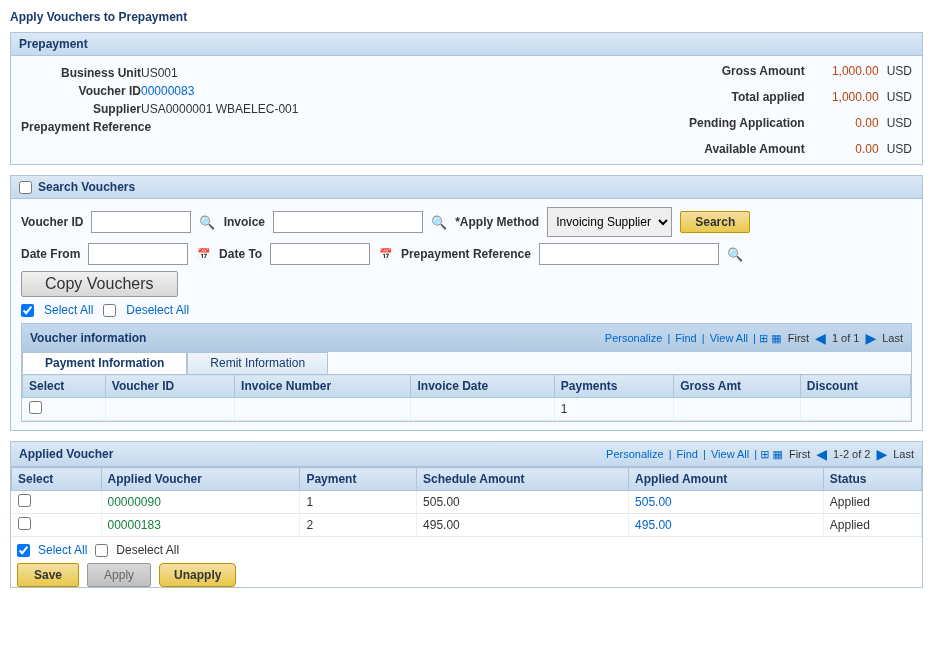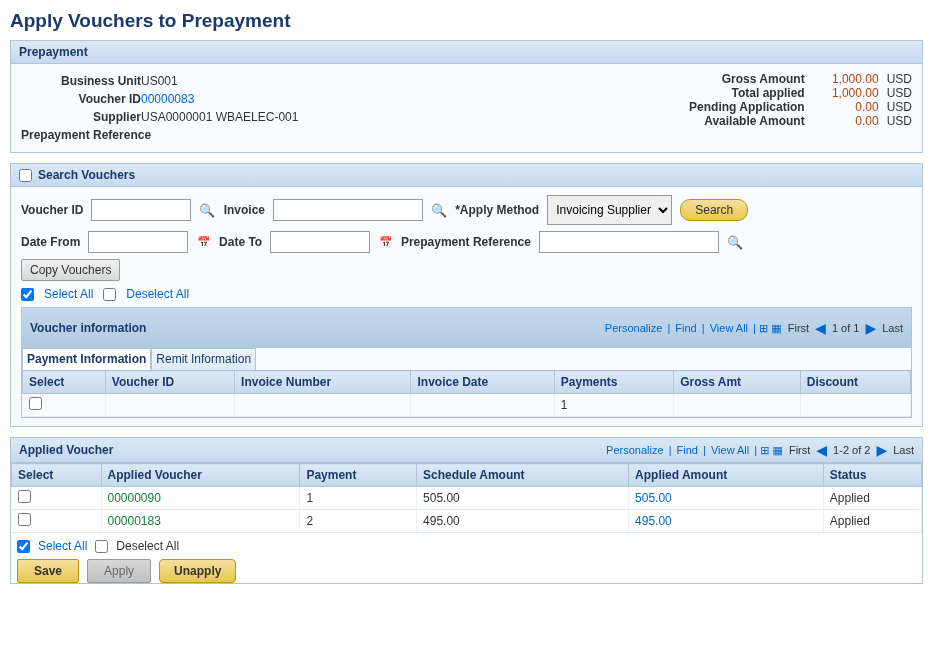--- a/index.html
+++ b/index.html
@@ -1,51 +1,51 @@
 <!DOCTYPE html>
 <html><head>
   <meta charset="utf-8">
   <style>
     * { box-sizing: border-box; margin: 0; padding: 0; }
     body { font-family: Arial, sans-serif; font-size: 12px; color: #333; background: #fff; padding: 10px; }
-    h1 { font-size: 19px; font-weight: bold; color: #1a3a6b; margin-bottom: 8px; }
+    h1 { font-size: 12px; font-weight: bold; color: #1a3a6b; margin-bottom: 8px; }
     .section { border: 1px solid #b0c4d8; margin-bottom: 10px; }
     .section-header { background: linear-gradient(to bottom, #dce9f5, #c5d9ee); padding: 4px 8px; font-weight: bold; font-size: 12px; color: #1a3a6b; border-bottom: 1px solid #b0c4d8; display: flex; align-items: center; gap: 6px; }
     .section-header input[type="checkbox"] { margin: 0; }
     .section-body { padding: 8px 10px; background: #f8fbff; }
     .prepayment-grid { display: grid; grid-template-columns: 1fr 1fr; gap: 4px 20px; }
     .field-row { display: flex; align-items: baseline; padding: 2px 0; }
     .field-label { font-weight: bold; white-space: nowrap; min-width: 120px; text-align: right; }
     .field-label-right { font-weight: bold; white-space: nowrap; min-width: 160px; text-align: right; }
     .field-value { color: #333; }
     .field-value-link { color: #0066cc; text-decoration: none; }
     .field-value-amount { color: #b8430a; min-width: 70px; text-align: right; }
     .field-value-usd { color: #333; margin-left: 4px; }
-    .right-section { display: flex; flex-direction: column; gap: 0; }
+    .right-section { display: flex; flex-direction: column; gap: 12px; }
     .amount-row { display: flex; align-items: center; gap: 4px; justify-content: flex-end; }
     
     .search-row { display: flex; align-items: center; gap: 8px; flex-wrap: wrap; margin-bottom: 6px; }
     .search-row label { font-weight: bold; white-space: nowrap; }
     input[type="text"] { border: 1px solid #999; padding: 2px 4px; font-size: 12px; height: 22px; }
     .search-input-sm { width: 100px; }
     .search-input-md { width: 150px; }
     .search-input-lg { width: 180px; }
     .icon-btn { background: none; border: none; cursor: pointer; padding: 0; color: #0066cc; font-size: 13px; }
     select { border: 1px solid #999; padding: 2px 4px; font-size: 12px; height: 30px; }
-    .btn-search { background: linear-gradient(to bottom, #f5dfa0, #e8c84a); border: 1px solid #b8960a; padding: 3px 14px; font-size: 12px; cursor: pointer; font-weight: normal; color: #333; border-radius: 10px; }
-    .btn-copy { background: linear-gradient(to bottom, #f0f0f0, #d8d8d8); border: 1px solid #999; padding: 3px 8px; font-size: 12px; cursor: pointer; color: #333; border-radius: 2px; margin-bottom: 6px; }
+    .btn-search { background: linear-gradient(to bottom, #f5dfa0, #e8c84a); border: 1px solid #b8960a; padding: 3px 14px; font-size: 12px; cursor: pointer; font-weight: bold; color: #333; border-radius: 2px; }
+    .btn-copy { background: linear-gradient(to bottom, #f0f0f0, #d8d8d8); border: 1px solid #999; padding: 3px 23px; font-size: 16px; cursor: pointer; color: #333; border-radius: 2px; margin-bottom: 6px; }
     .select-all-row { display: flex; align-items: center; gap: 10px; margin-bottom: 6px; }
     .select-all-row label { color: #0066cc; cursor: pointer; font-size: 12px; }
     
-    .voucher-info-header { background: linear-gradient(to bottom, #c5d9ee, #b0c9e0); padding: 12px 8px; display: flex; justify-content: space-between; align-items: center; }
+    .voucher-info-header { background: linear-gradient(to bottom, #c5d9ee, #b0c9e0); padding: 6px 8px; display: flex; justify-content: space-between; align-items: center; }
     .voucher-info-title { font-weight: bold; color: #1a3a6b; font-size: 12px; }
     .toolbar-links { color: #0066cc; font-size: 11px; }
     .toolbar-links a { color: #0066cc; text-decoration: none; margin: 0 2px; }
     .tabs { display: flex; gap: 0; margin-bottom: 0; }
-    .tab { padding: 3px 4px; border: 1px solid #b0c4d8; background: linear-gradient(to bottom, #f0f5fa, #dce9f5); cursor: pointer; font-size: 12px; color: #1a3a6b; border-bottom: none; }
+    .tab { padding: 3px 22px; border: 1px solid #b0c4d8; background: linear-gradient(to bottom, #f0f5fa, #dce9f5); cursor: pointer; font-size: 12px; color: #1a3a6b; border-bottom: none; }
     .tab.active { background: #fff; border-bottom: 1px solid #fff; font-weight: bold; }
     table { width: 100%; border-collapse: collapse; font-size: 12px; }
     th { background: linear-gradient(to bottom, #dce9f5, #c5d9ee); padding: 4px 6px; text-align: left; font-weight: bold; color: #1a3a6b; border: 1px solid #b0c4d8; white-space: nowrap; }
     td { padding: 3px 6px; border-bottom: 1px solid #e0e8f0; border-right: 1px solid #e8f0f8; vertical-align: middle; }
     td a { color: #15803d; text-decoration: none; }
     .pagination { display: flex; align-items: center; gap: 4px; font-size: 11px; color: #333; }
     .nav-btn { background: none; border: none; cursor: pointer; color: #0066cc; font-size: 14px; padding: 0 2px; }
     
     .applied-header { display: flex; justify-content: space-between; align-items: center; padding: 4px 8px; background: linear-gradient(to bottom, #dce9f5, #c5d9ee); border-bottom: 1px solid #b0c4d8; }
     .applied-title { font-weight: bold; color: #1a3a6b; font-size: 12px; }

